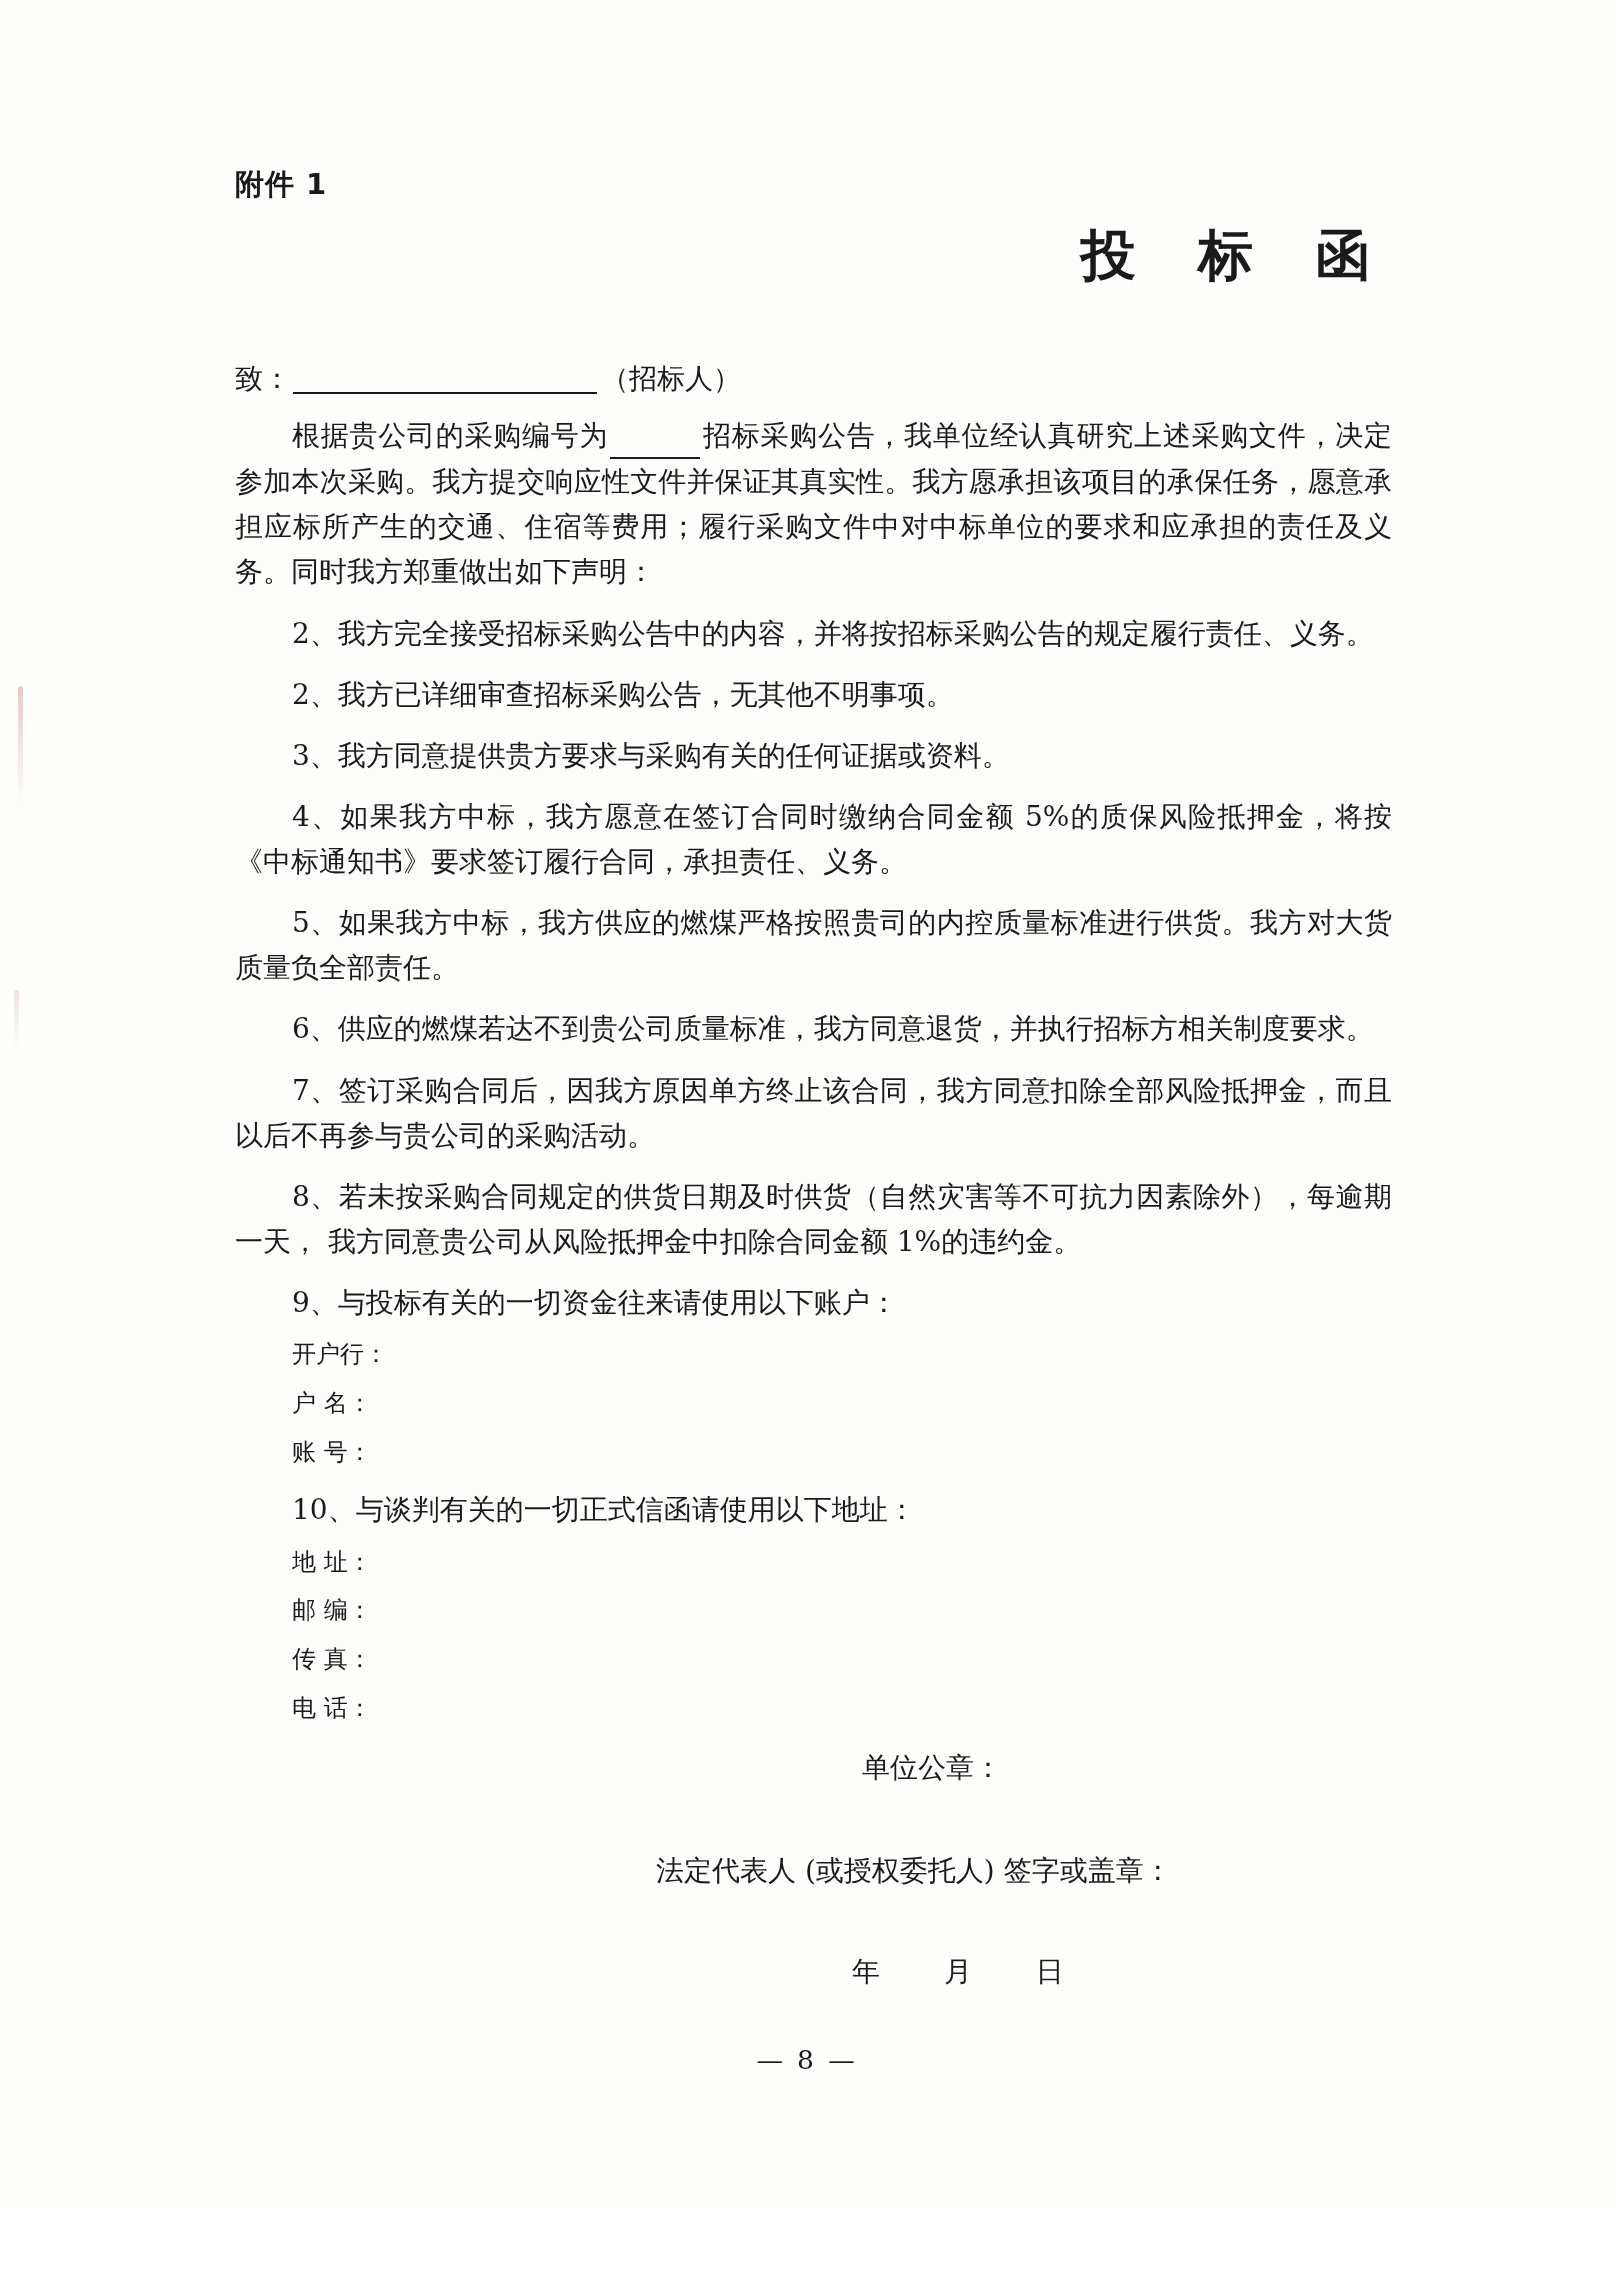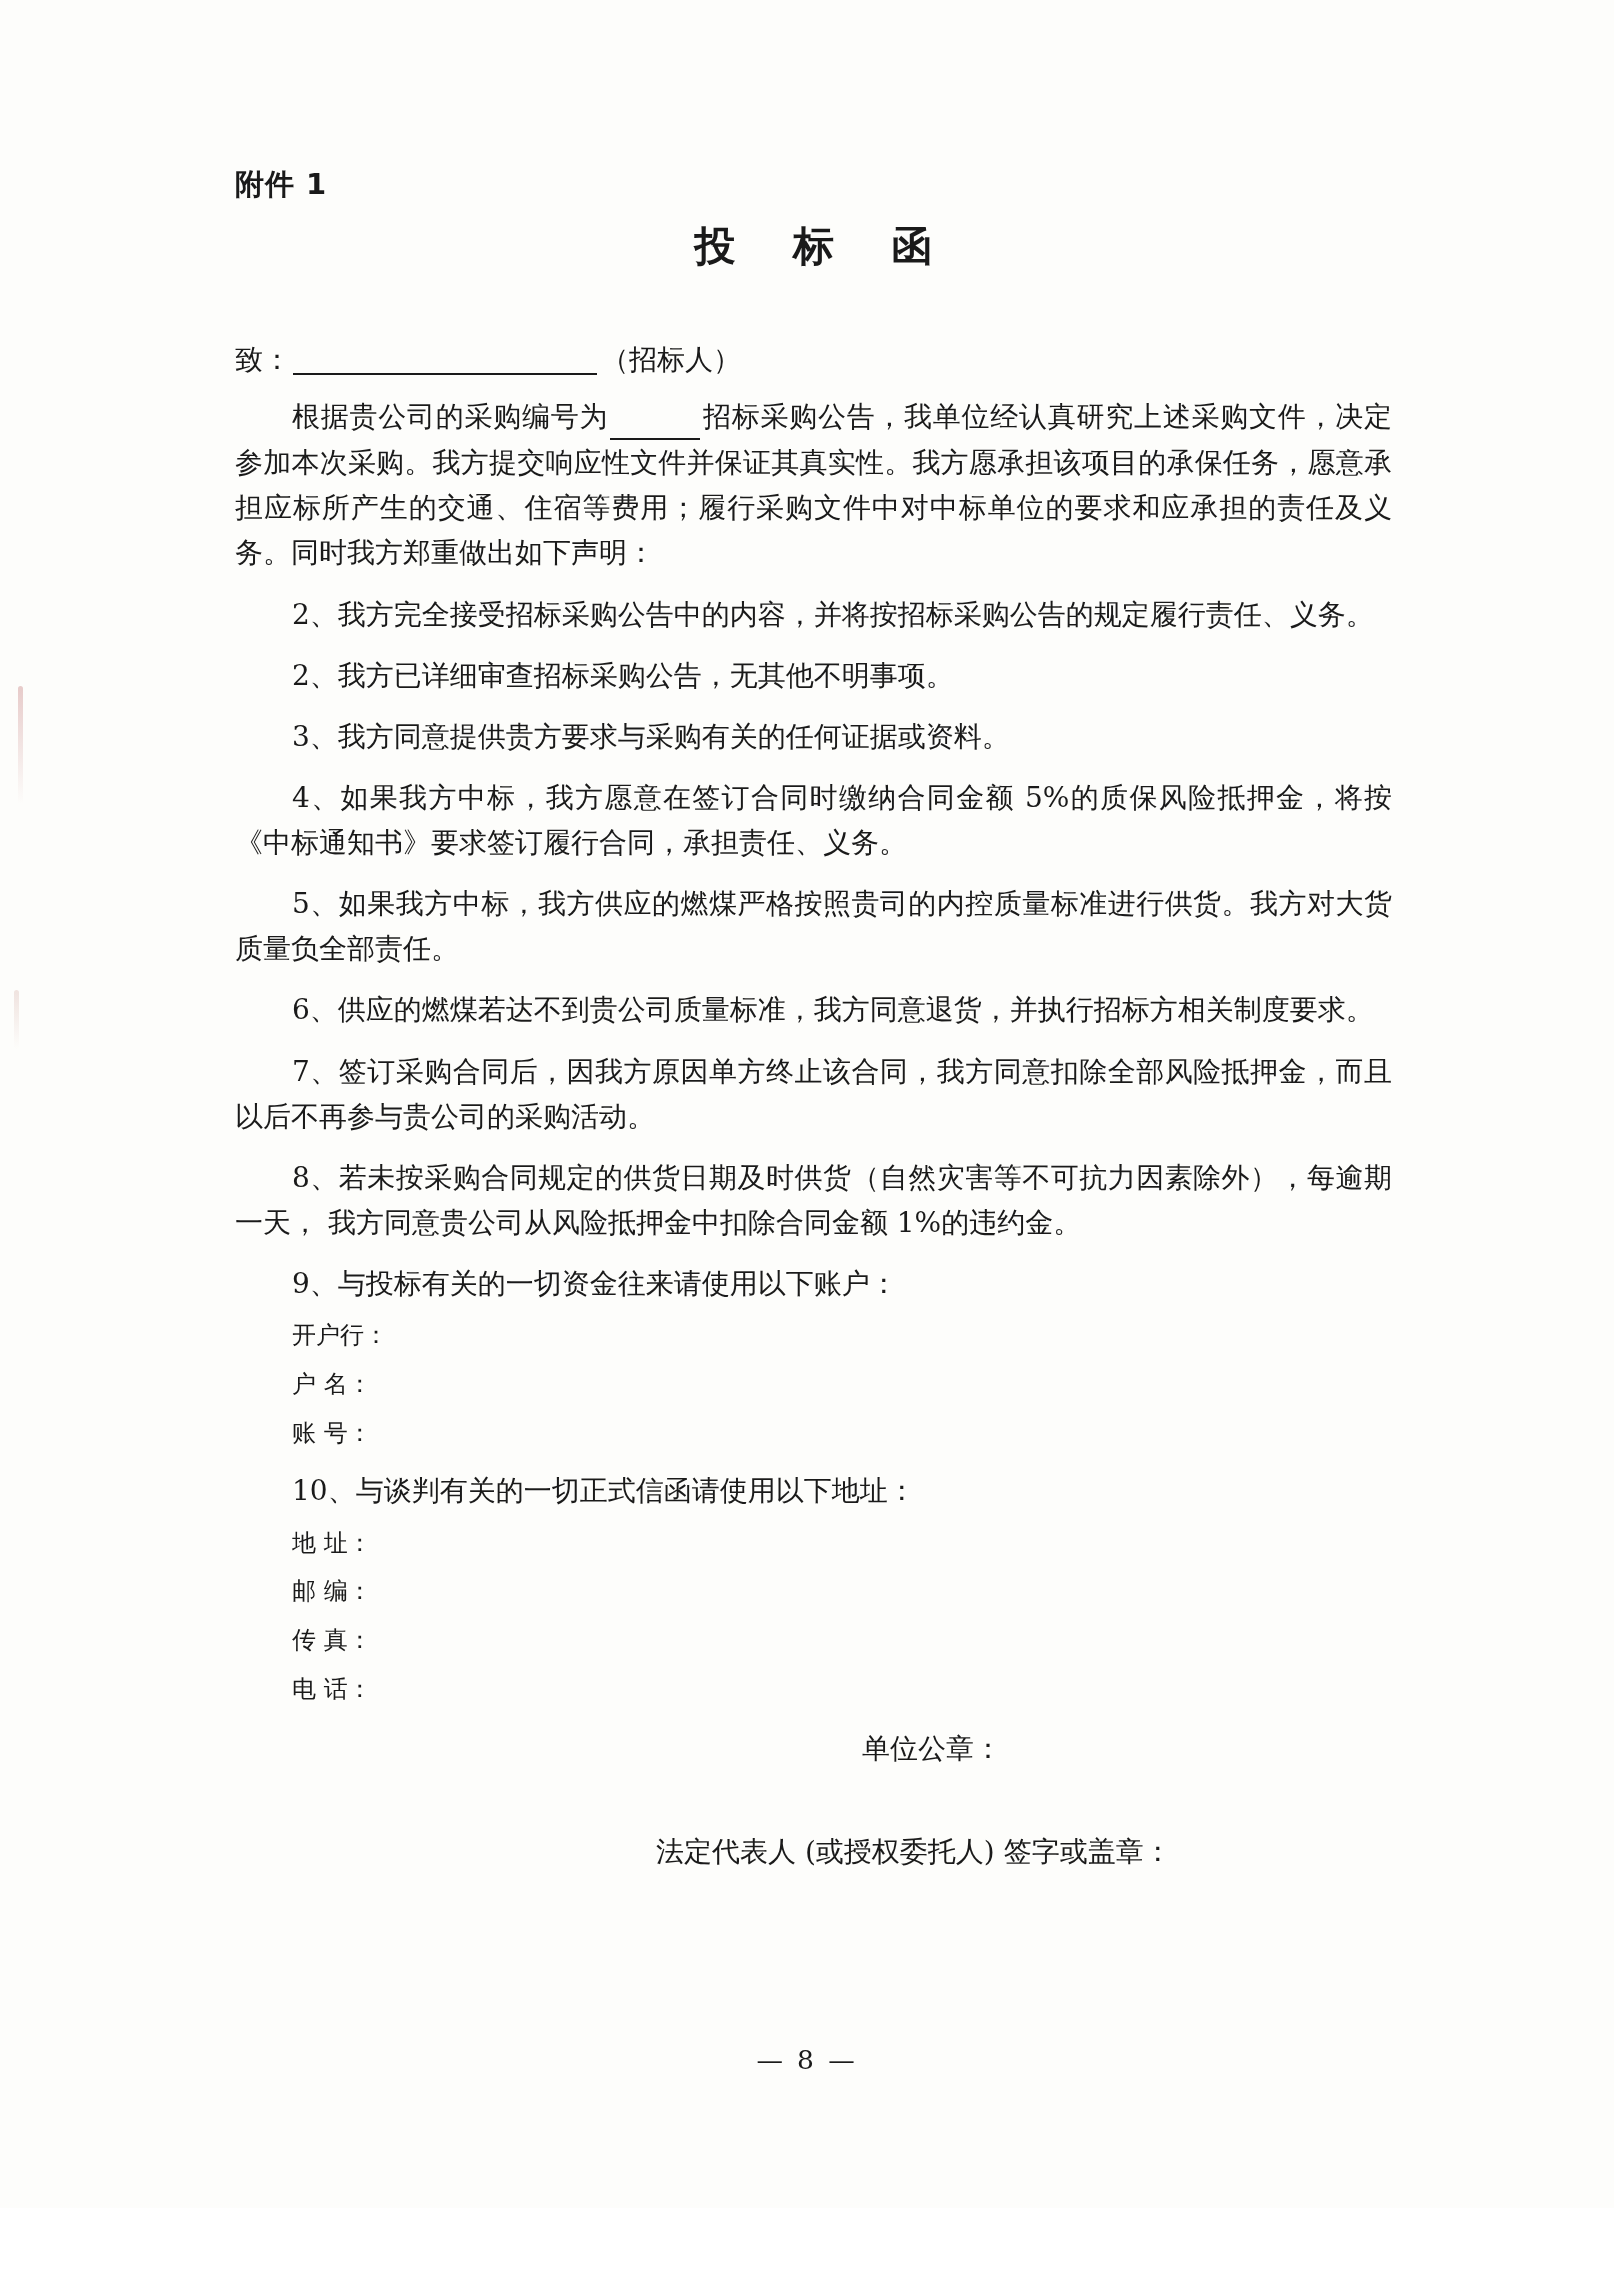--- a/index.html
+++ b/index.html
@@ -45,22 +45,22 @@
     width: 1157px;
   }
   .attach-label {
     font-size: 29px;
     font-weight: bold;
     letter-spacing: 1px;
     font-family: "DejaVu Sans", "Liberation Sans", sans-serif;
   }
   .doc-title {
     margin-top: 13.7px;
-    text-align: center;
-    font-size: 41px;
+    text-align: right;
+    font-size: 55px;
     font-weight: bold;
     letter-spacing: 21.6px;
     padding-left: 21.6px;
     font-family: "DejaVu Sans", "Liberation Sans", sans-serif;
   }
   .to-line {
     margin-top: 67px;
     font-size: 28px;
     display: flex;
     align-items: flex-end;
@@ -182,19 +182,24 @@
       <span class="spaced-label">传    真：</span>
     </div>
     <div class="acct-line">
       <span class="spaced-label">电    话：</span>
     </div>
 
     <div class="seal-line">单位公章：</div>
 
     <div class="sign-line">法定代表人 (或授权委托人) 签字或盖章：</div>
 
+    <div class="date-line">
+      <span>年</span>
+      <span>月</span>
+      <span>日</span>
+    </div>
 
   </div>
 
   <div class="page-number">— 8 —</div>
 
 </div>
 
 
 </body></html>

